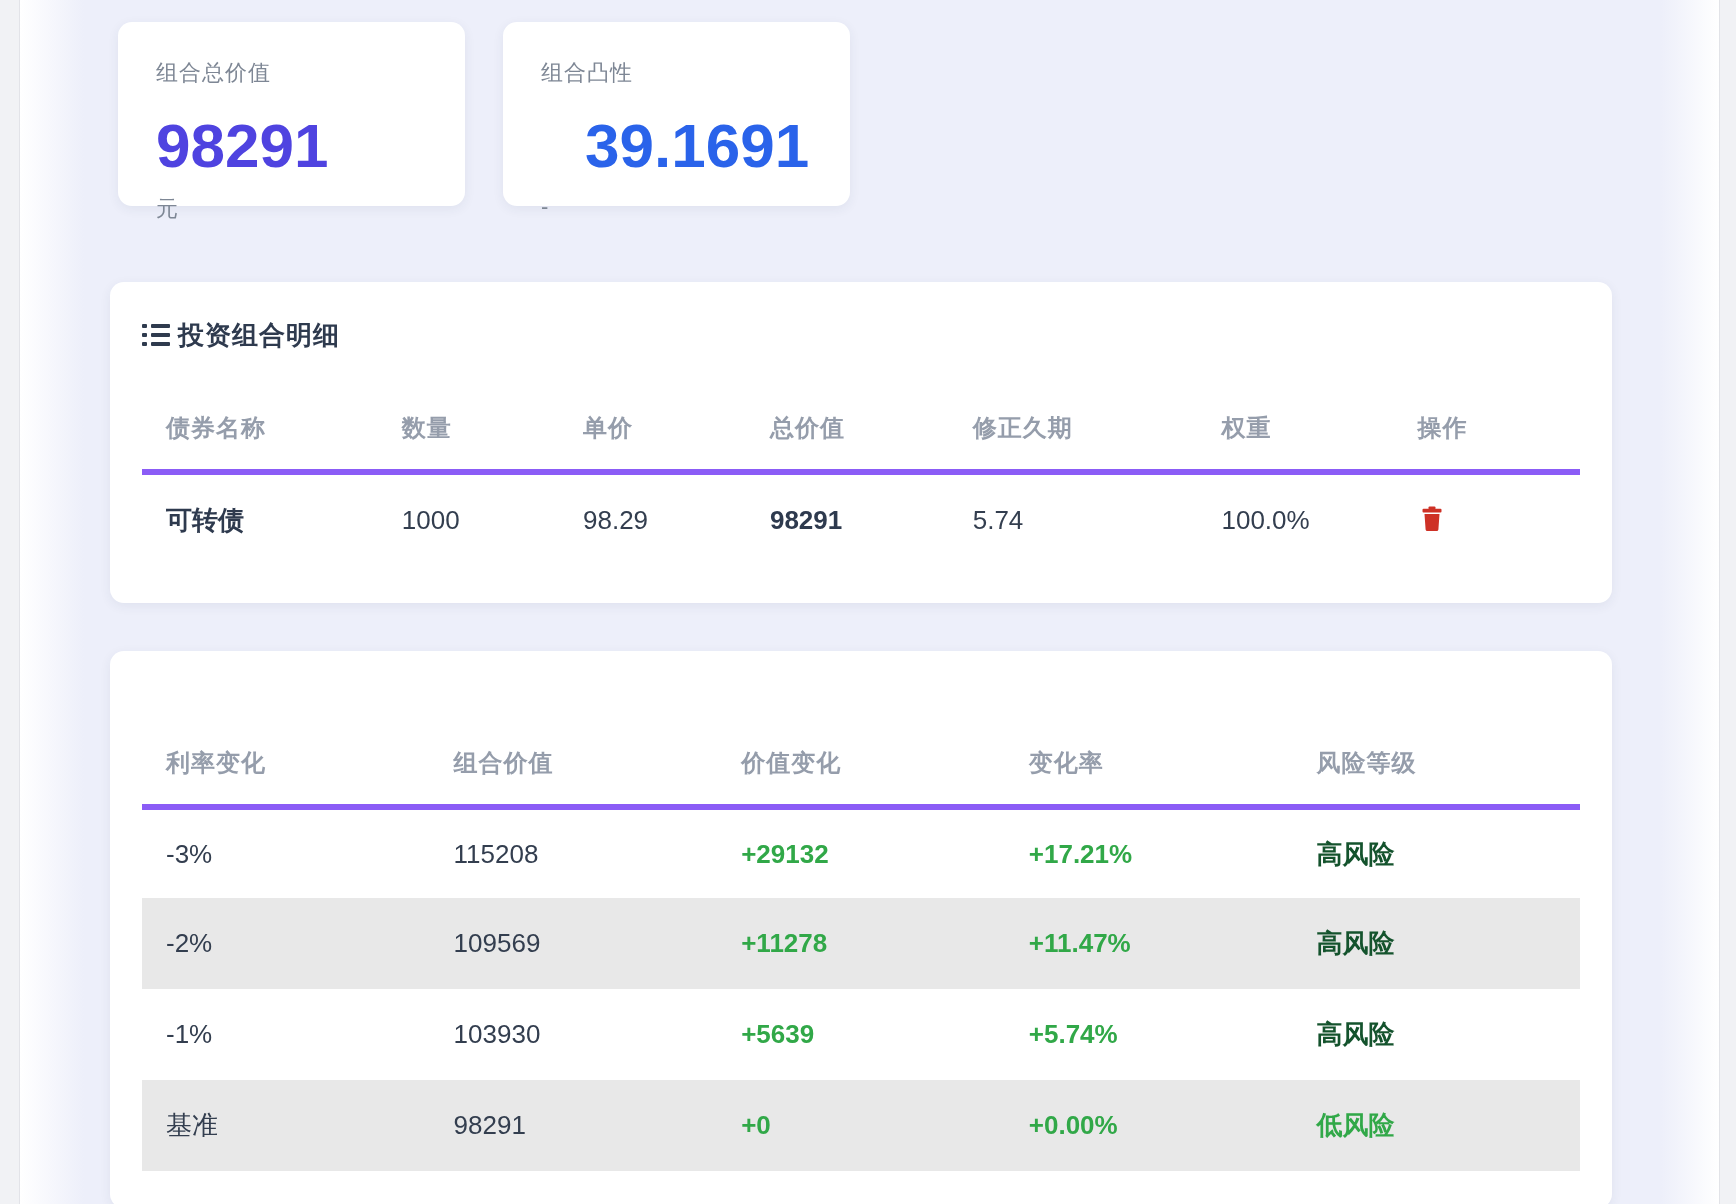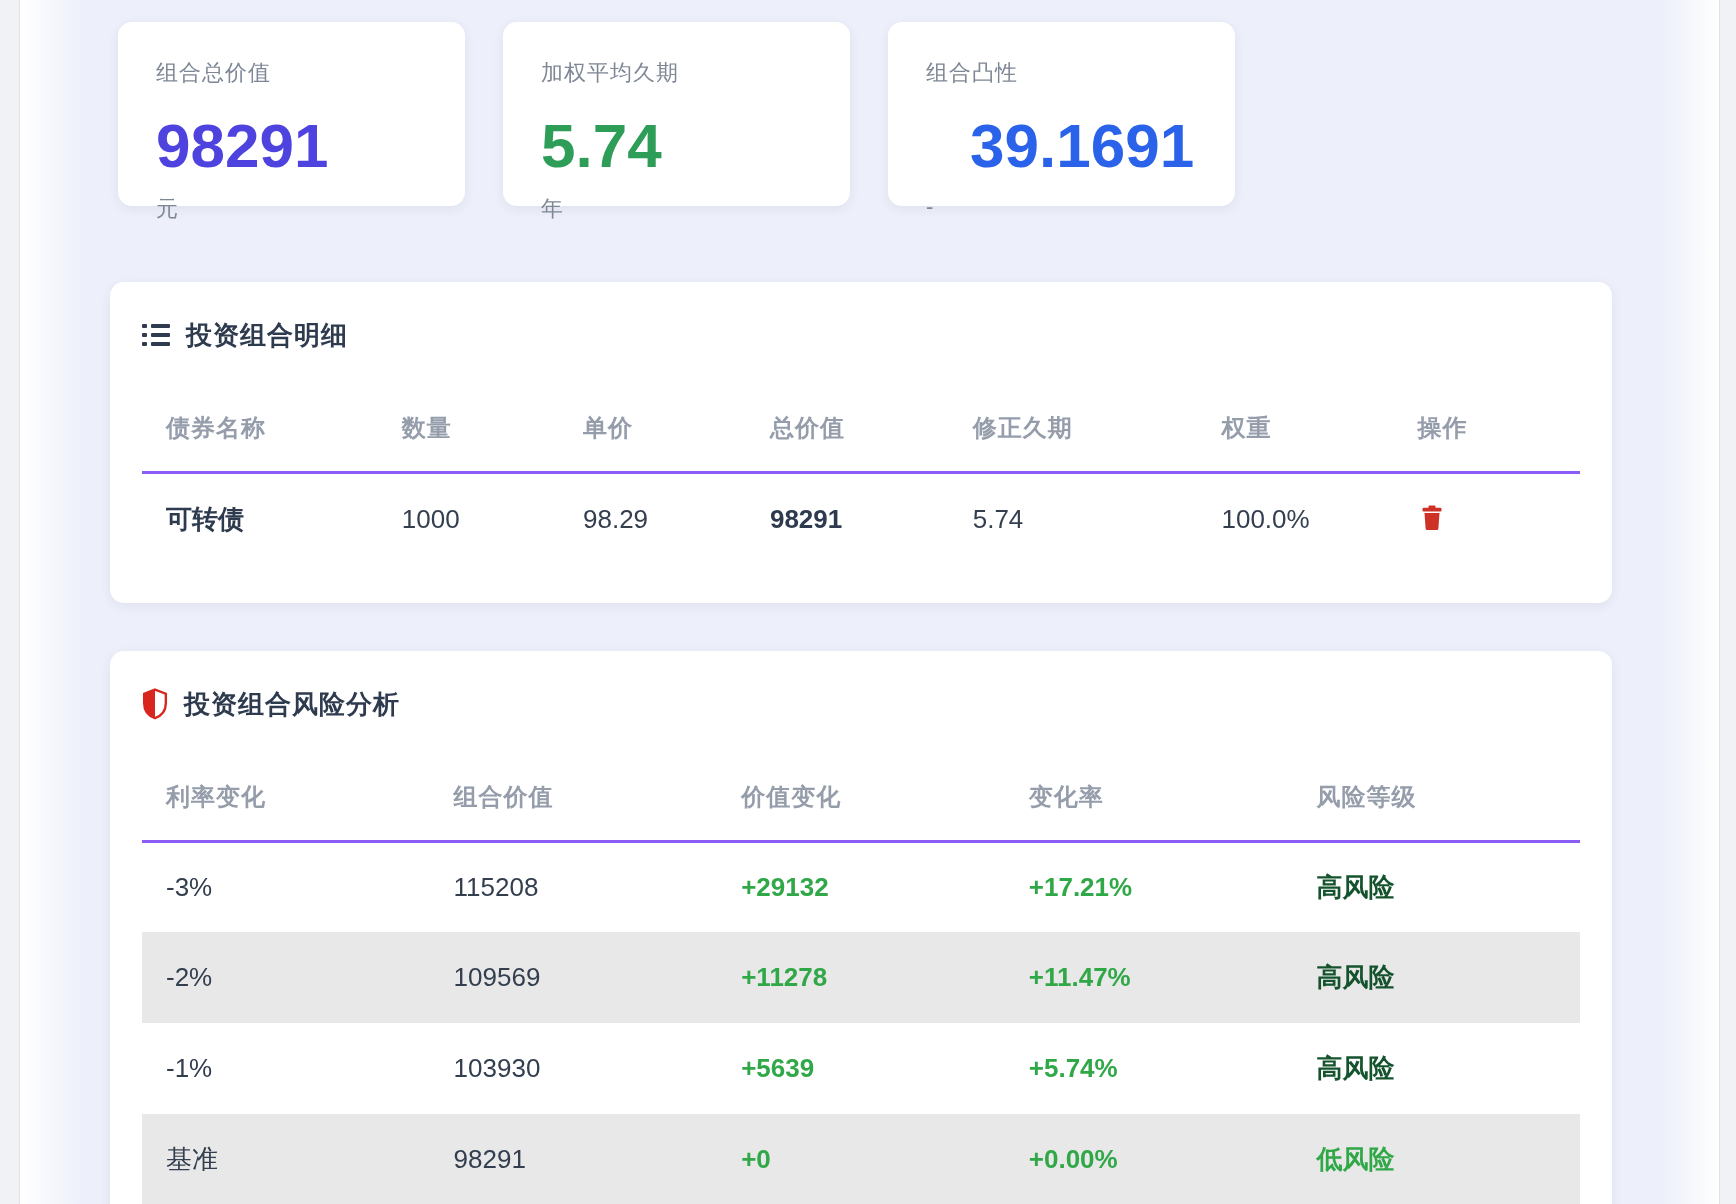--- a/index.html
+++ b/index.html
@@ -38,31 +38,31 @@
   .v-orange { color: #E25A0E; }
 
   
   .card {
     background: #FFFFFF; border-radius: 14px;
     padding: 36px 32px 37px 32px;
     box-shadow: 0 3px 12px rgba(45, 55, 90, 0.07);
   }
   .card-portfolio { margin-top: 76px; }
   .card-risk { margin-top: 48px; }
-  .card-title-row { display: flex; align-items: center; gap: 16px; height: 34px; }
+  .card-title-row { display: flex; align-items: center; gap: 8px; height: 34px; }
   .card-title { font-size: 26px; font-weight: 700; color: #2E3A4E; letter-spacing: 1px; }
   .icon { display: inline-flex; align-items: center; }
 
   
   table { width: 100%; border-collapse: collapse; table-layout: fixed; margin-top: 34px; }
   th {
     height: 86px; text-align: left; vertical-align: middle;
     padding-left: 24px; font-size: 24px; font-weight: 700; color: #959DAB;
     letter-spacing: 1px;
-    border-bottom: 3px solid #8b5cf6;
+    border-bottom: 6px solid #8b5cf6;
   }
   td {
     vertical-align: middle; padding-left: 24px;
     font-size: 26px; color: #333E4F;
   }
   .card-portfolio td { height: 94px; }
   .card-risk td { height: 91px; }
   th.op, td.op { padding-left: 0; text-align: left; }
   .bold-dark { font-weight: 700; color: #2E3A4E; }
   .pos  { color: #31A848; font-weight: 700; }
@@ -80,25 +80,20 @@
 
 <div class="canvas"></div>
 
 <div class="content">
 
   <div class="stats-row">
     <div class="stat-card">
       <div class="stat-label">组合总价值</div>
       <div class="stat-value v-indigo" style="color: rgb(79, 67, 224);">98291</div>
       <div class="stat-unit">元</div>
-    </div>
-    <div class="stat-card">
-      <div class="stat-label">加权平均久期</div>
-      <div class="stat-value v-green" style="color: rgb(46, 157, 88);">5.74</div>
-      <div class="stat-unit">年</div>
     </div>
     <div class="stat-card">
       <div class="stat-label">组合凸性</div>
       <div class="stat-value v-blue" style="color: rgb(42, 99, 234);">39.1691</div>
       <div class="stat-unit">-</div>
     </div>
   </div>
 
   <section class="card card-portfolio">
     <div class="card-title-row">
@@ -153,34 +148,20 @@
                 </svg>
               </span>
             </button>
           </td>
         </tr>
       </tbody>
     </table>
   </section>
 
   <section class="card card-risk">
-    <div class="card-title-row">
-      <span class="icon">
-        <svg width="26" height="32" viewBox="0 0 24 29">
-          <defs>
-              <clipPath id="halfL">
-                <rect x="0" y="0" width="12" height="29"></rect>
-              </clipPath>
-            </defs>
-          <path d="M12 1.2 L22 5 V13.6 C22 20.8 17.6 25.6 12 27.6 C6.4 25.6 2 20.8 2 13.6 V5 Z" fill="#FFFFFF" stroke="#D8251D" stroke-width="2.2"></path>
-          <path d="M12 1.2 L22 5 V13.6 C22 20.8 17.6 25.6 12 27.6 C6.4 25.6 2 20.8 2 13.6 V5 Z" fill="#D8251D" clip-path="url(#halfL)"></path>
-        </svg>
-      </span>
-      <h2 class="card-title">投资组合风险分析</h2>
-    </div>
     <table>
       <colgroup>
         <col style="width:20%">
           <col style="width:20%">
           <col style="width:20%">
         <col style="width:20%">
           <col style="width:20%">
       </colgroup>
       <thead>
         <tr>

